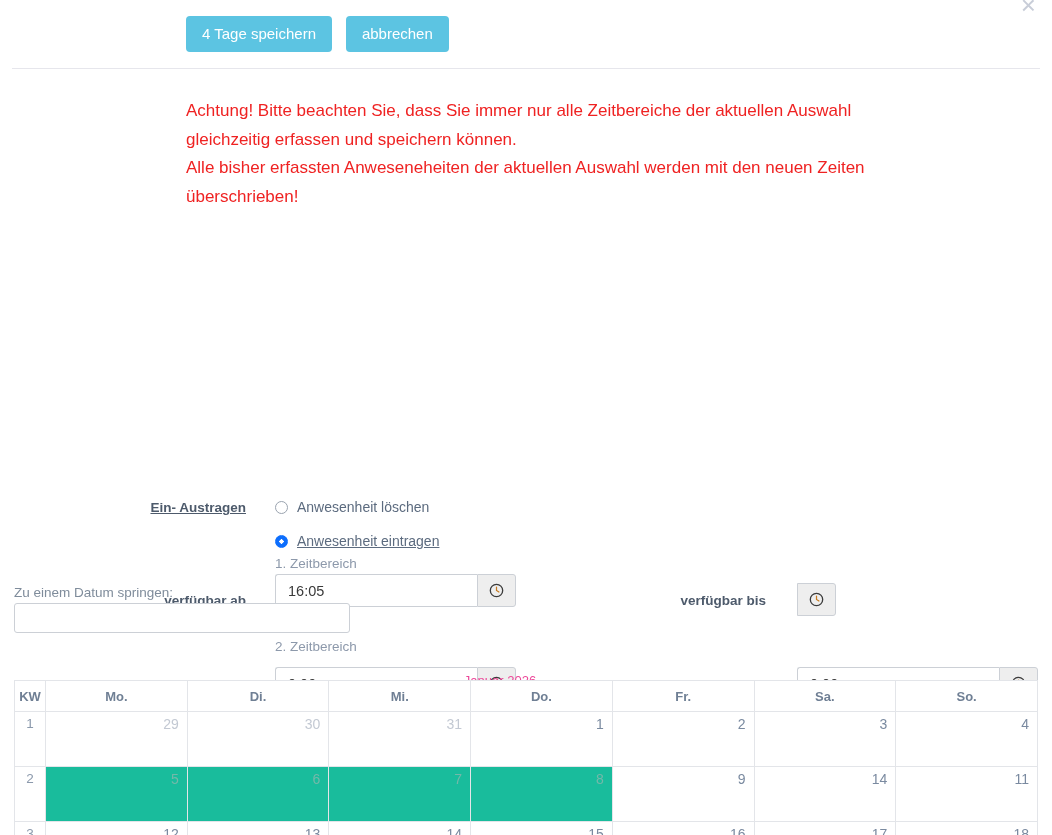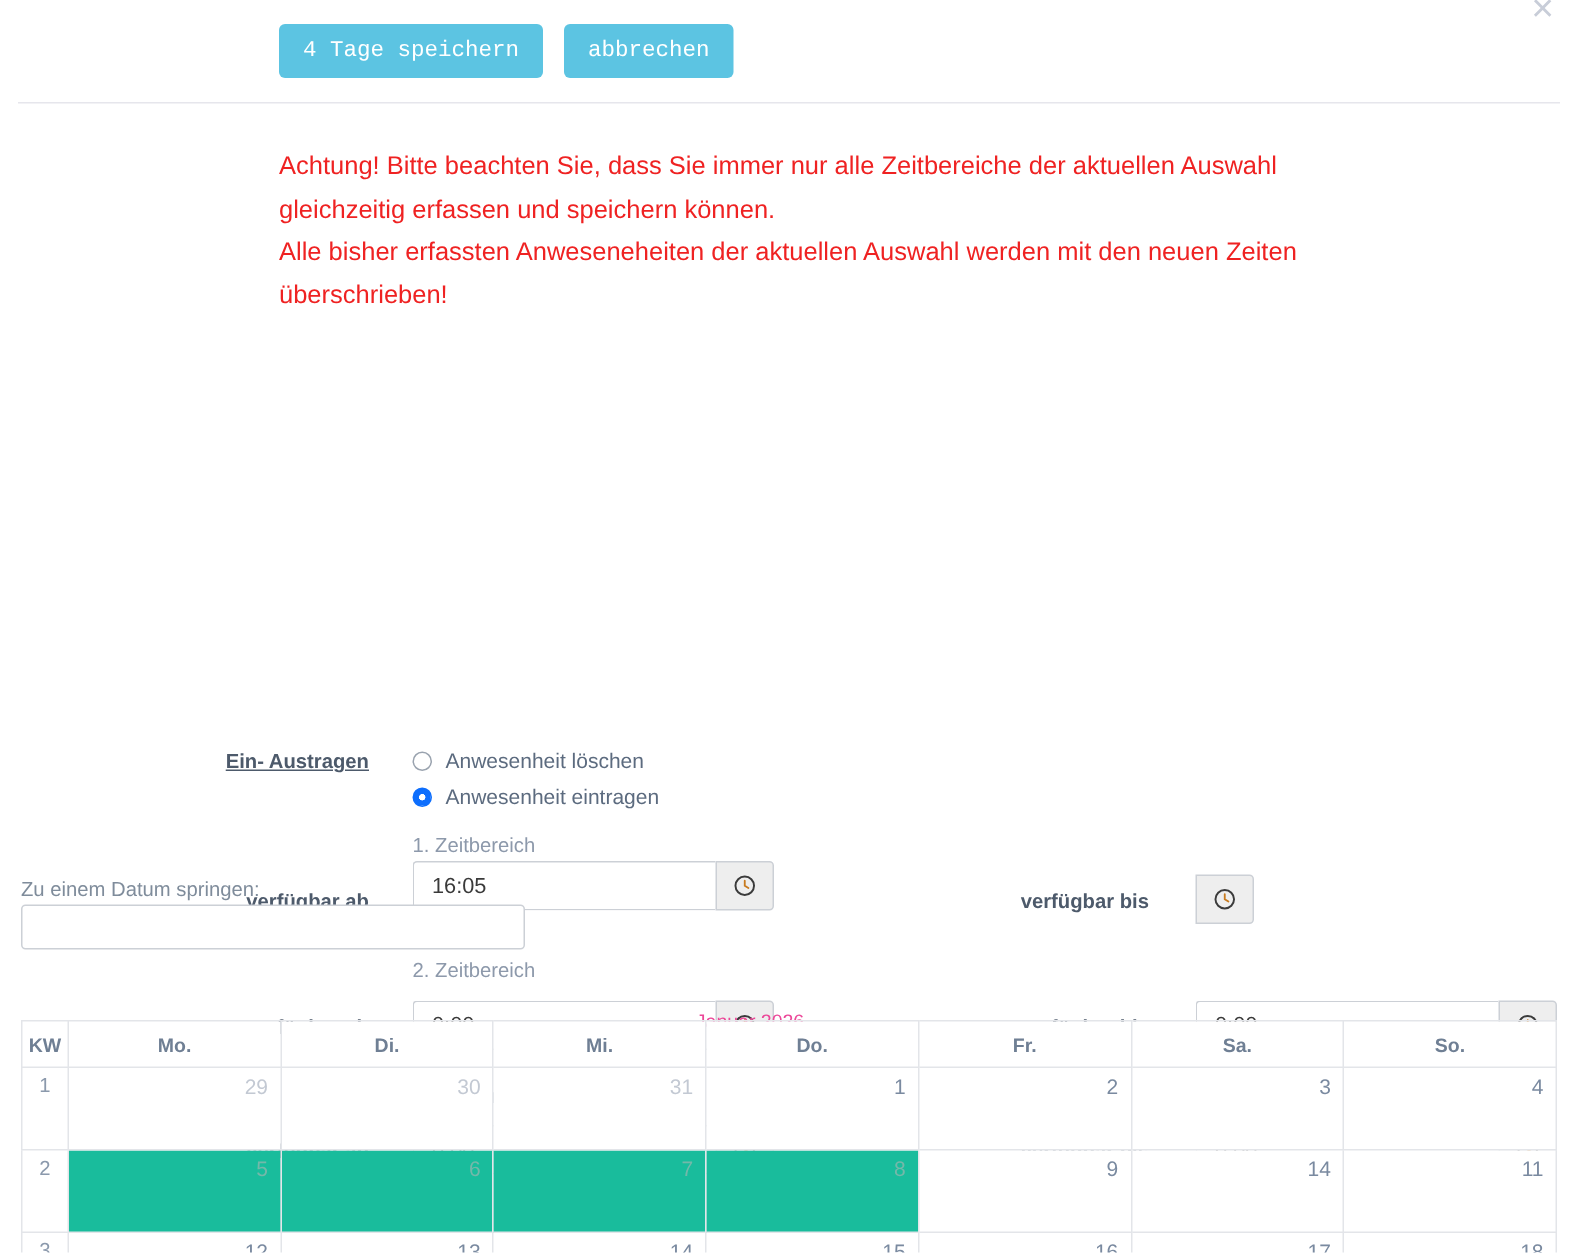--- a/index.html
+++ b/index.html
@@ -37,21 +37,21 @@
     box-sizing: border-box;
   }
   .btn {
     display: inline-block;
     background: #5cc4e2;
     color: #ffffff;
     border: none;
     border-radius: 4px;
     padding: 9px 16px 10px 16px;
     font-size: 15px;
-    font-family: Liberation Mono, monospace;
+    font-family: Liberation Sans, sans-serif;
     cursor: pointer;
     vertical-align: top;
   }
   .btn + .btn { margin-left: 10px; }
 
   .divider {
     margin: 16px 12px 0 12px;
     border-top: 1px solid #e6e6ec;
     height: 0;
   }
@@ -233,21 +233,21 @@
 </div>
 
 <div class="form-area">
 
   <div class="lbl-bold" style="left:100px; top:261px; width:146px;text-decoration:underline;">Ein- Austragen</div>
 
   <div class="radio-row" style="top:260px;">
     <span class="radio"></span><span>Anwesenheit löschen</span>
   </div>
 
-  <div class="radio-row" style="top:284px;">
+  <div class="radio-row" style="top:294px;text-decoration:underline;">
     <span class="radio on"></span><span>Anwesenheit eintragen</span>
   </div>
 
   <div class="section-lbl" style="top:317px;">1. Zeitbereich</div>
   <div class="lbl-bold" style="left:100px; top:354px; width:146px;">verfügbar ab</div>
   <div class="input-group" style="left:275px; top:335px;">
     <input class="tf" type="text" value="16:05" style="">
     <span class="addon">
       <svg width="15" height="15" viewBox="0 0 16 16">
           <circle cx="8" cy="8" r="6.6" fill="none" stroke="#3b3b3b" stroke-width="1.4"></circle>

